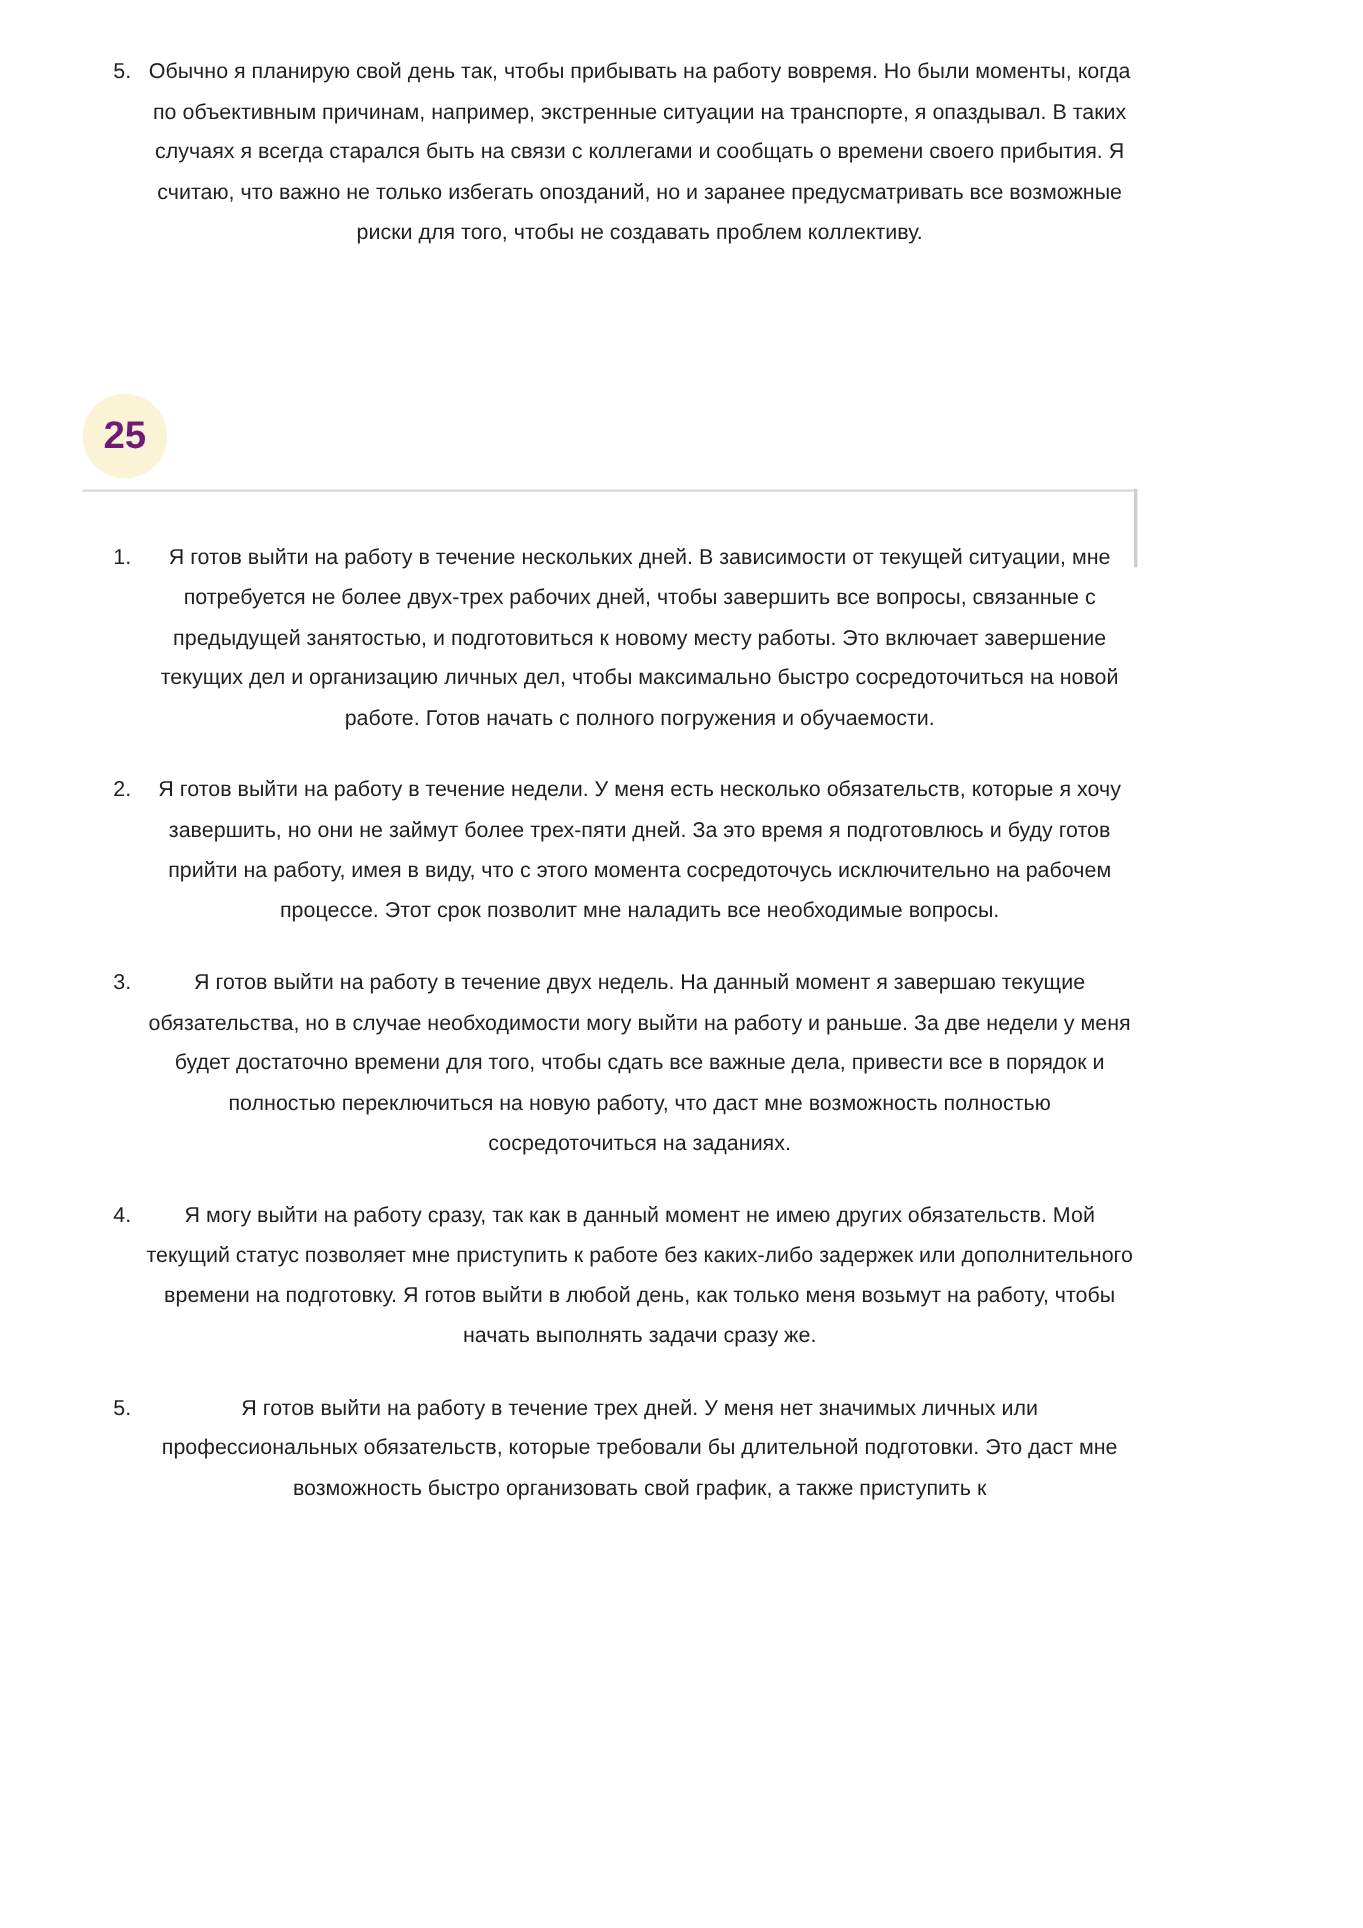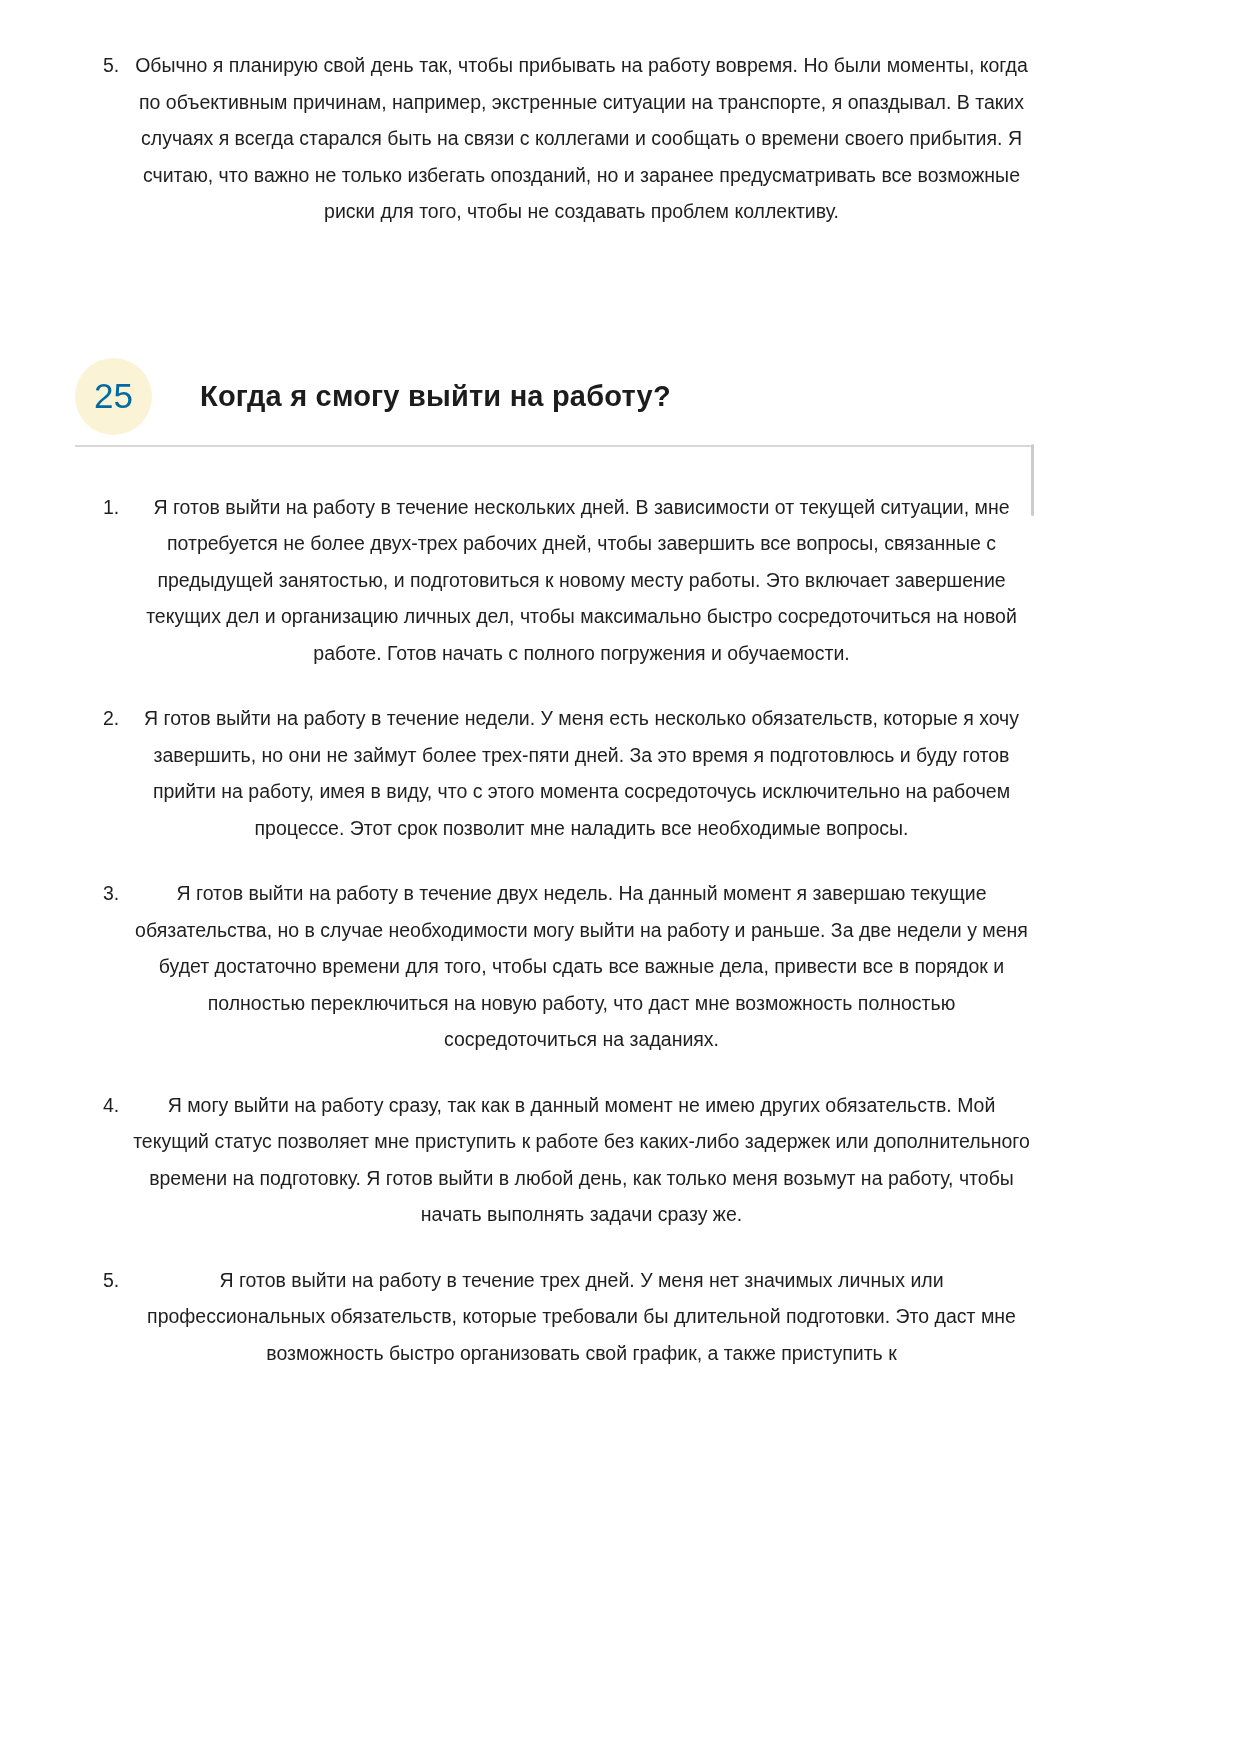--- a/index.html
+++ b/index.html
@@ -39,22 +39,22 @@
   }
   .section-badge {
     width: 77px;
     height: 77px;
     border-radius: 50%;
     background: #faf3d6;
     display: flex;
     align-items: center;
     justify-content: center;
     font-size: 35px;
-    font-weight: 400;
-    color: #0369a1;
+    font-weight: 700;
+    color: #701a75;
     flex: 0 0 77px;
   }
   .section-title {
     margin-left: 48px;
     font-size: 29px;
     font-weight: 700;
     color: #1c1c1c;
     letter-spacing: 0.2px;
   }
   .divider {
@@ -80,21 +80,20 @@
 
 <div class="page">
 
   <div class="list-item">
     <span class="num">5.</span>
     <span class="txt">Обычно я планирую свой день так, чтобы прибывать на работу вовремя. Но были моменты, когда по объективным причинам, например, экстренные ситуации на транспорте, я опаздывал. В таких случаях я всегда старался быть на связи с коллегами и сообщать о времени своего прибытия. Я считаю, что важно не только избегать опозданий, но и заранее предусматривать все возможные риски для того, чтобы не создавать проблем коллективу.</span>
   </div>
 
   <div class="section-header">
     <div class="section-badge">25</div>
-    <div class="section-title">Когда я смогу выйти на работу?</div>
   </div>
 
   <div class="divider"></div>
 
   <div class="scrollbar-thumb"></div>
 
   <div class="section-items">
 
     <div class="list-item">
       <span class="num">1.</span>

